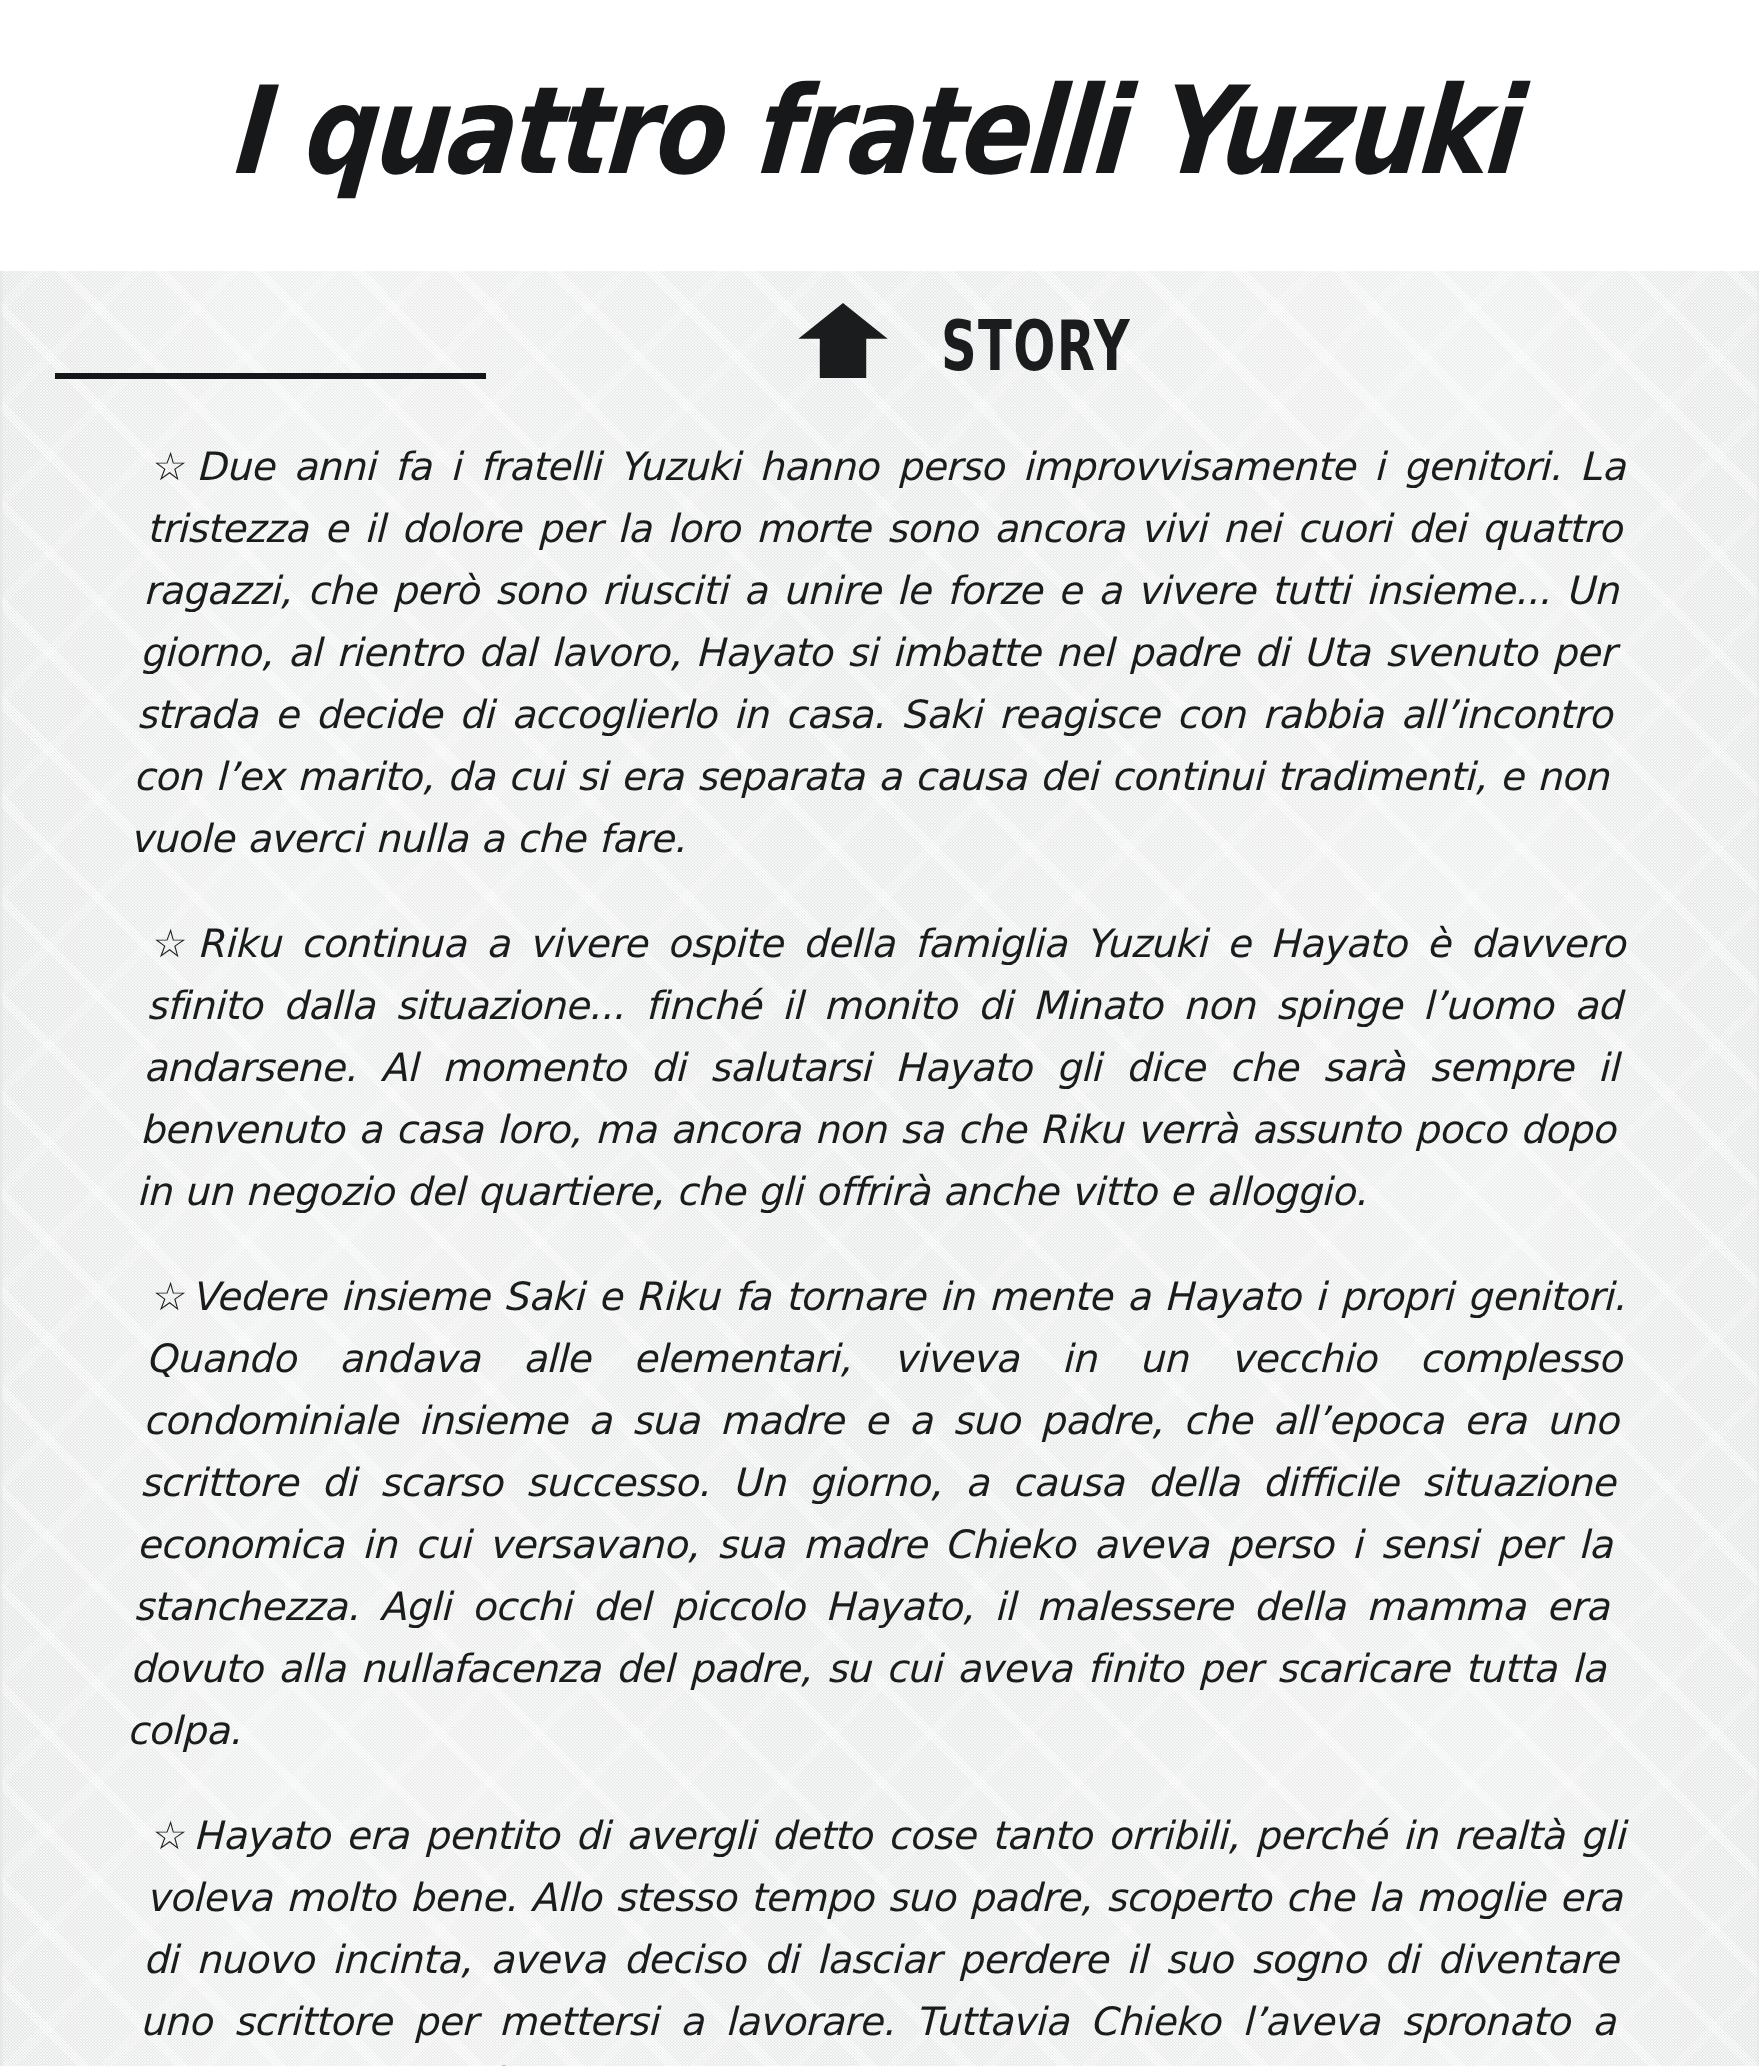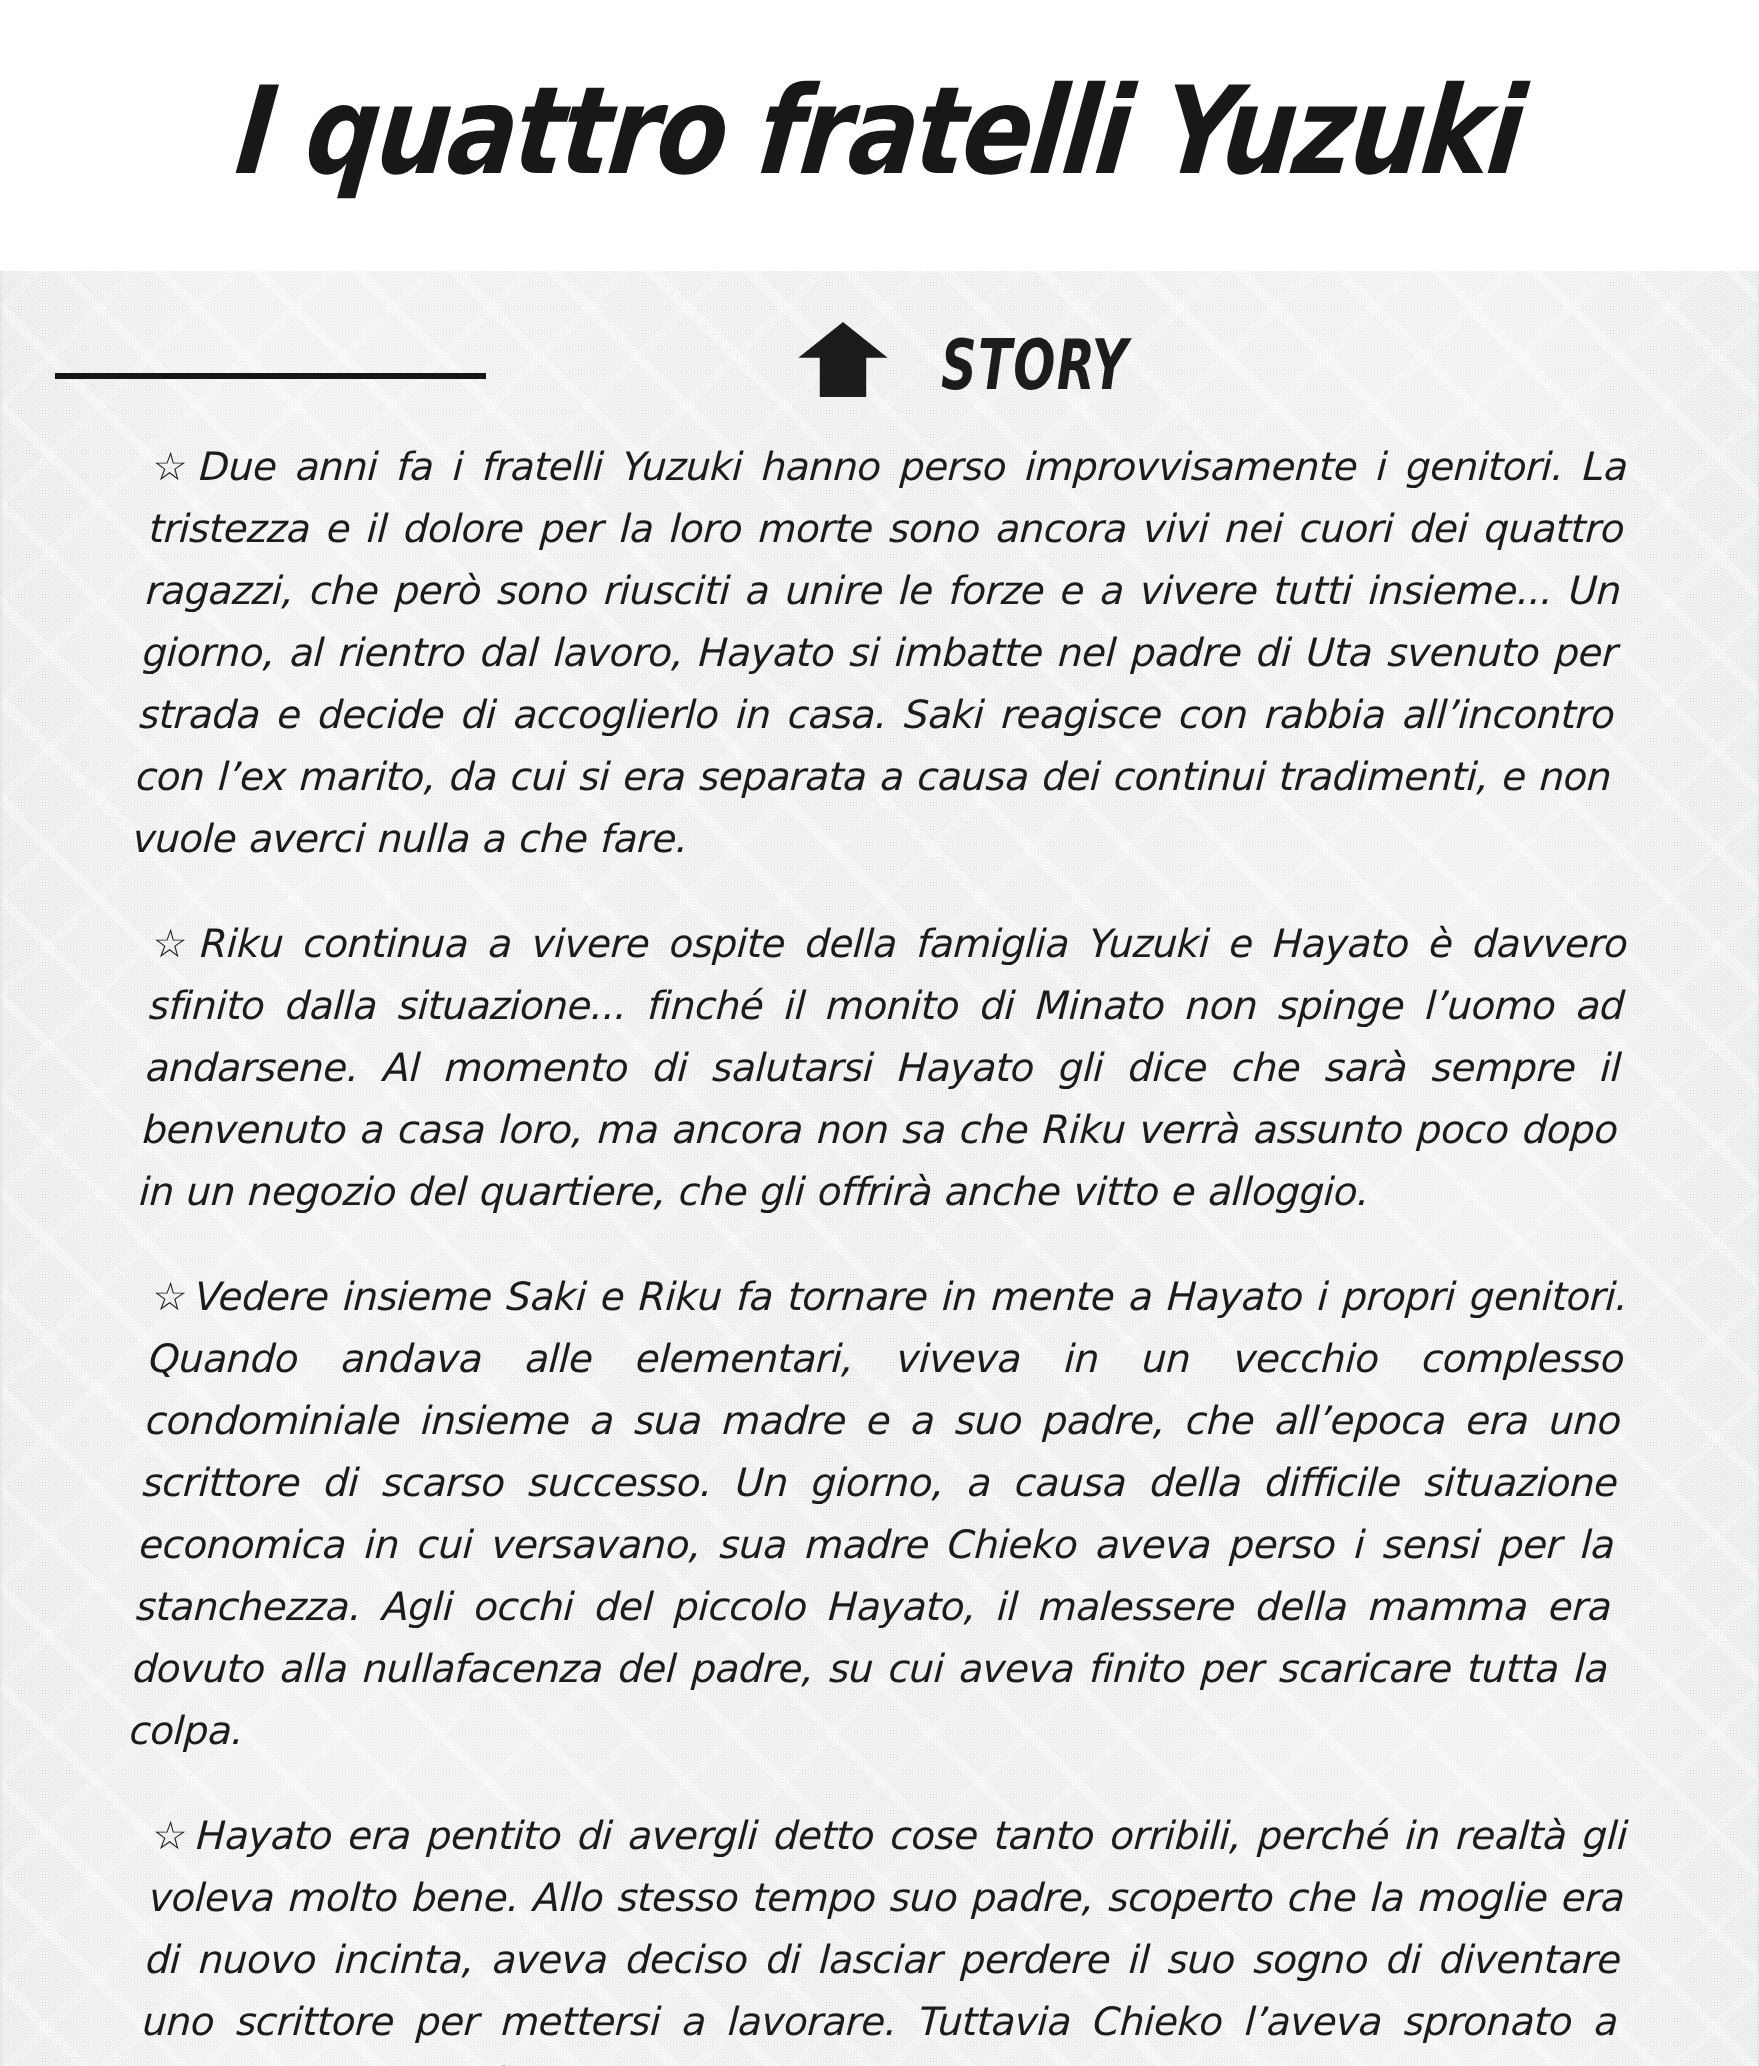--- a/index.html
+++ b/index.html
@@ -75,25 +75,24 @@
     width: 4.1px;
     height: 100%;
   }
   .sheet-edge-left  { left: 0;  background: linear-gradient(90deg, #e4e5e5, rgba(236,237,237,0)); }
   .sheet-edge-right { right: 0; background: linear-gradient(270deg, #e4e5e5, rgba(236,237,237,0)); }
 
   
   .section-header {
     position: absolute;
     left: 798px;
-    top: 47px;
+    top: 28px;
     display: flex;
     align-items: flex-end;
     height: 79px;
-    font-style: italic;
   }
 
   .arrow-icon {
     width: 90px;
     height: 75px;
     flex: 0 0 auto;
     display: block;
   }
 
   .section-title-wrap {

